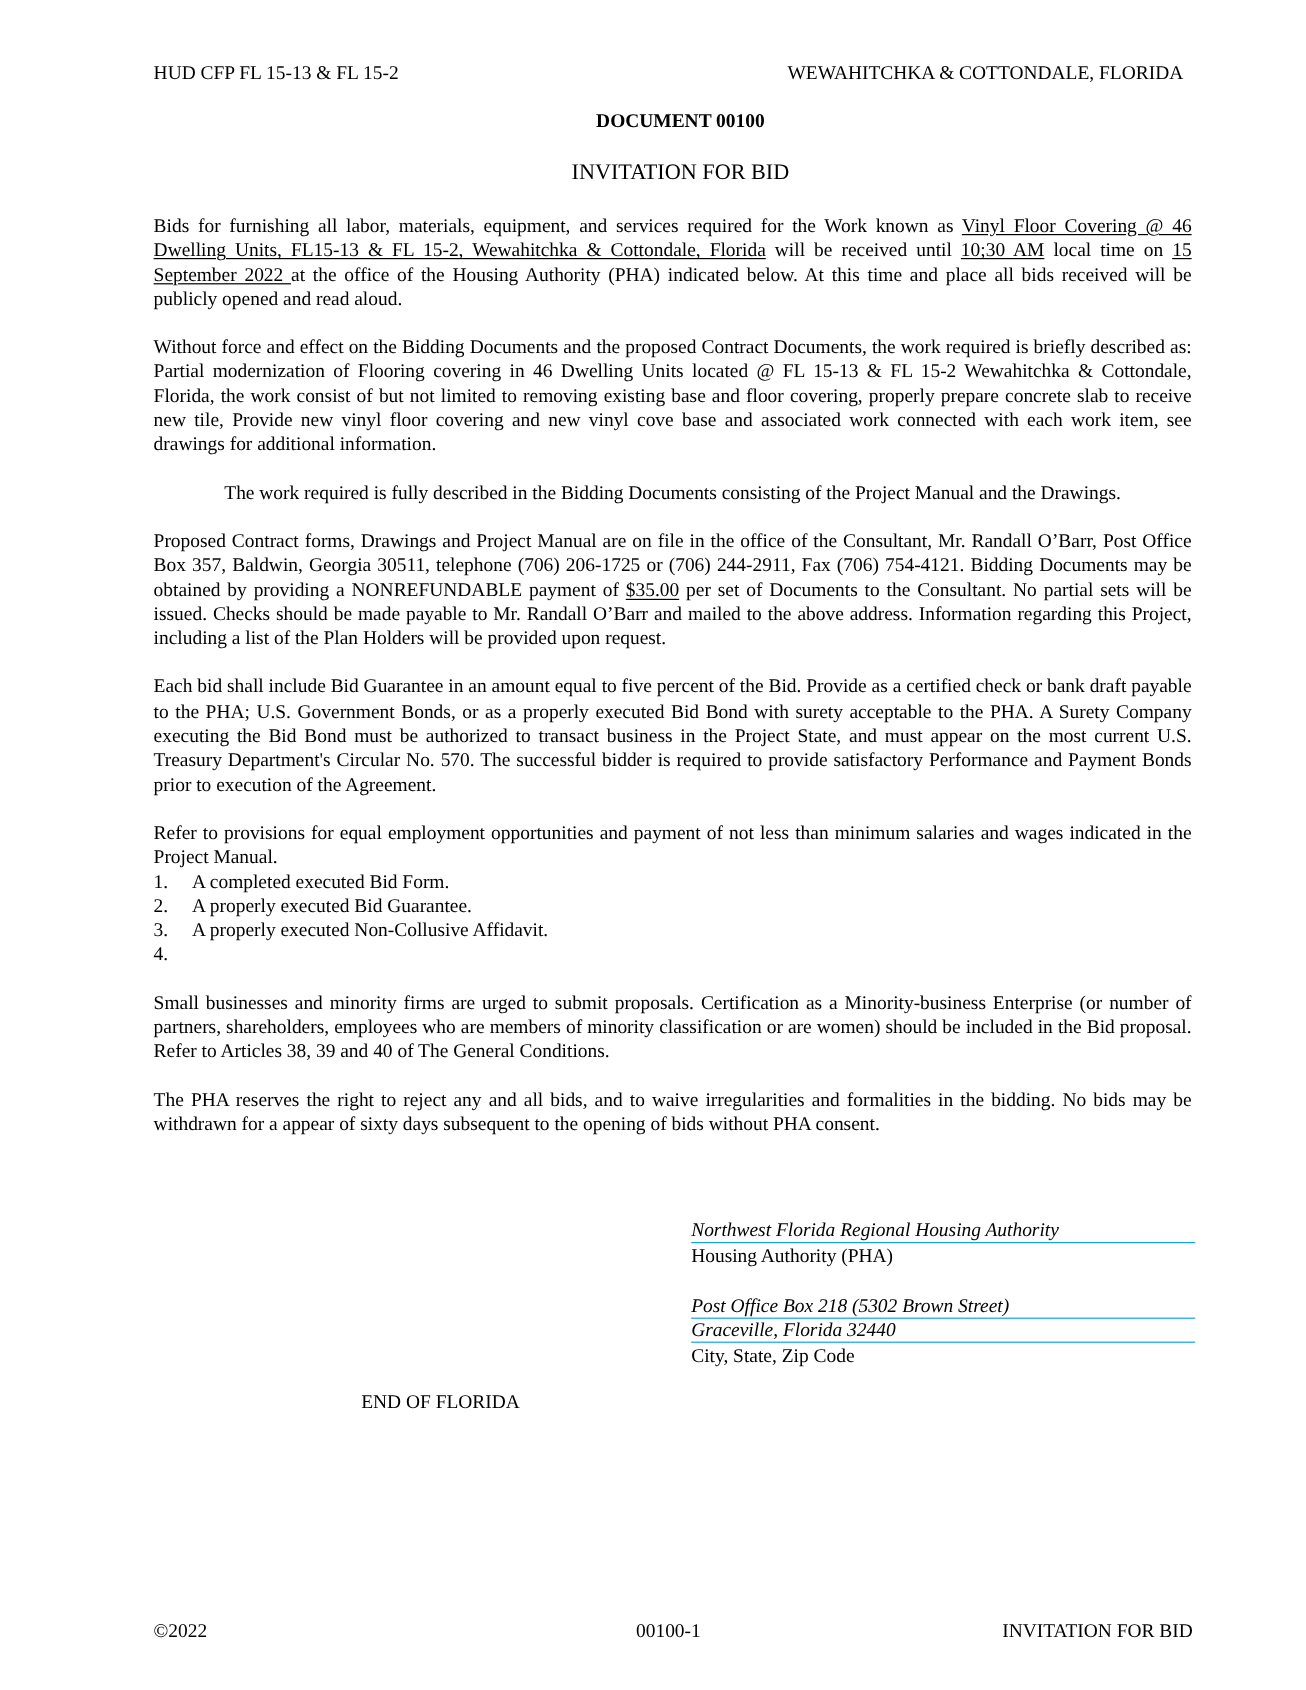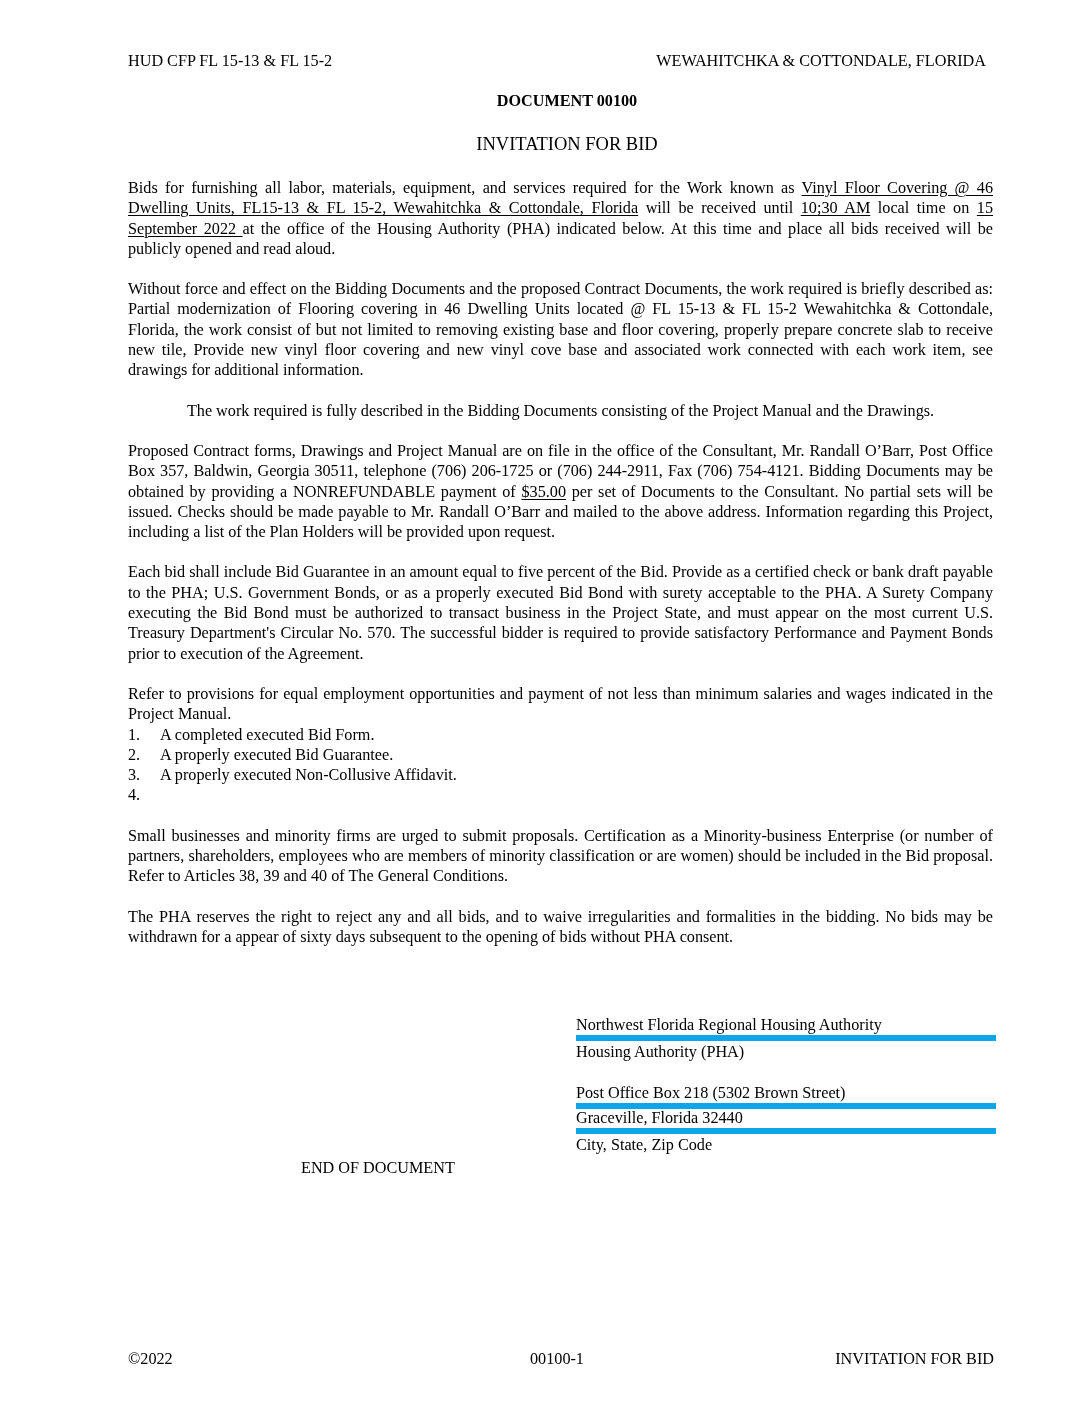--- a/index.html
+++ b/index.html
@@ -16,21 +16,21 @@
   .body {
     left: 128px; width: 865px; top: 178px;
   }
   p { margin: 0 0 20px 0; line-height: 20.3px; text-align: justify; }
   p.left { text-align: center; }
   u { text-decoration: underline; text-underline-offset: 2px; }
   ol.reqs { list-style: none; margin: -20px 0 20px 0; padding: 0; }
   ol.reqs li { line-height: 20.3px; display: flex; }
   ol.reqs .num { width: 32px; flex: none; }
   .sig { left: 576px; width: 420px; top: 1016px; }
-  .sig .line { border-bottom: 6px solid #0ea5e9; line-height: 18px; height: 19px; }
+  .sig .line { border-bottom: 1px solid #0ea5e9; line-height: 18px; height: 19px; font-style: italic; }
   .sig .cap { line-height: 22px; margin-bottom: 21px; }
   .end-doc { left: 301px; top: 1159px; }
   .ftr-left { left: 128px; top: 1350px; }
   .ftr-center { left: 530px; top: 1350px; }
   .ftr-right { right: 94px; top: 1350px; }
 </style>
 </head>
 <body>
 
 <div class="abs hdr-left">HUD CFP FL 15-13 &amp; FL 15-2</div>
@@ -76,17 +76,17 @@
 </div>
 
 <div class="abs sig">
   <div class="line">Northwest Florida Regional Housing Authority</div>
   <div class="cap">Housing Authority (PHA)</div>
   <div class="line">Post Office Box 218 (5302 Brown Street)</div>
   <div class="line">Graceville, Florida  32440</div>
   <div class="cap">City, State, Zip Code</div>
 </div>
 
-<div class="abs end-doc">END OF DOCUMENT</div>
+<div class="abs end-doc">END OF FLORIDA</div>
 
 <div class="abs ftr-left">©2022</div>
 <div class="abs ftr-center">00100-1</div>
 <div class="abs ftr-right">INVITATION FOR BID</div>
 
 </body></html>

